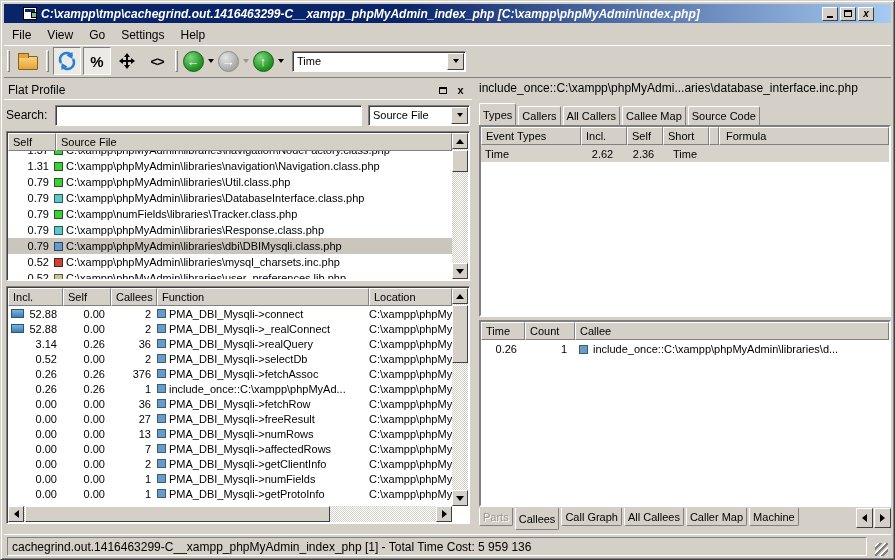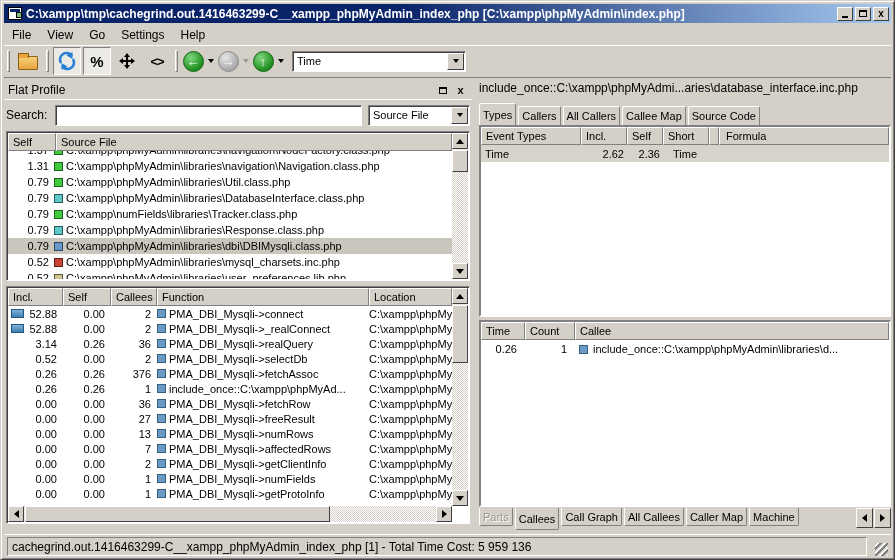--- a/index.html
+++ b/index.html
@@ -6,21 +6,21 @@
   html,body { width:895px; height:560px; }
   body { font-family:"Liberation Sans", sans-serif; background:#d4d0c8; overflow:hidden; }
   .app { position:absolute; inset:0; width:895px; height:560px; background:#d4d0c8;
          border:1px solid; border-color:#d4d0c8 #404040 #404040 #d4d0c8;
          box-shadow: inset 1px 1px 0 #fff, inset -1px -1px 0 #808080; }
   .btn  { border:1px solid; border-color:#fff #404040 #404040 #fff; background:#d4d0c8; }
 
   
   .titlebar { position:absolute; left:3px; top:3px; right:3px; height:19px;
     background:linear-gradient(to right,#0a246a 0%,#0a246a 45%,#a6caf0 100%);
-    display:flex; align-items:center; padding:0 2px; }
+    display:flex; align-items:center; padding:0 17px;font-style:italic; }
   .app-icon { width:14px; height:13px; margin:0 4px 0 2px; background:#fff; border:1px solid #000; position:relative; }
   .app-icon::before { content:""; position:absolute; left:1px; right:1px; top:1px; height:3px; background:#0a246a; }
   .app-icon::after { content:""; position:absolute; right:-1px; top:4px; width:4px; height:4px; background:#7fbf7f; border:1px solid #000; }
   .title-text { color:#fff; font-weight:bold; font-size:12px; white-space:nowrap; overflow:hidden; flex:1; letter-spacing:0; }
   .win-btn { width:16px; height:14px; margin-left:2px; display:flex; align-items:center; justify-content:center;
              font-size:10px; font-weight:bold; color:#000; line-height:1; }
   .glyph-min { width:6px; height:2px; background:#000; margin-top:7px; }
   .glyph-max { width:8px; height:7px; border:1px solid #000; border-top:2px solid #000; }
 
   
@@ -124,21 +124,21 @@
          margin-right:2px; white-space:nowrap; display:flex; align-items:center; }
   .top-tabs .tab { border-bottom:none; border-radius:2px 2px 0 0; }
   .top-tabs .st-active { height:22px; font-weight:normal; box-shadow:0 1px 0 #d4d0c8; }
   .types-box { position:absolute; left:2px; top:46px; right:2px; height:192px; background:#fff;
                border:2px solid; border-color:#808080 #fff #fff #808080; }
   .types-head { display:flex; }
   .types-row { display:flex; height:17px; align-items:center; font-size:11px; background:#d7d3cb; }
   .tc-event { width:100px; flex:none; padding:0 4px; } .tc-incl { width:46px; flex:none; }
   .tc-self { width:36px; flex:none; } .tc-short { width:46px; flex:none; }
   .tc-sp { width:9px; flex:none; } .tc-formula { flex:1; padding:0 6px; }
-  .types-row .tc-incl, .types-row .tc-self { text-align:right; padding-right:3px; }
+  .types-row .tc-incl, .types-row .tc-self { text-align:center; padding-right:3px; }
   .types-row .tc-short { padding-left:10px; }
 
   .callees-box { position:absolute; left:2px; top:241px; right:2px; height:187px; background:#fff;
                  border:2px solid; border-color:#808080 #fff #fff #808080; }
   .cc-time { width:44px; flex:none; } .cc-count { width:50px; flex:none; } .cc-callee { flex:1; padding:0 4px; }
   .callees-row { display:flex; height:18px; align-items:center; font-size:11px; }
   .callees-row .cc-time, .callees-row .cc-count { text-align:right; padding-right:8px; }
   .callees-row .cc-callee { display:flex; align-items:center; overflow:hidden; white-space:nowrap; }
   .callees-row .fn-sq { margin-right:5px; }
 

